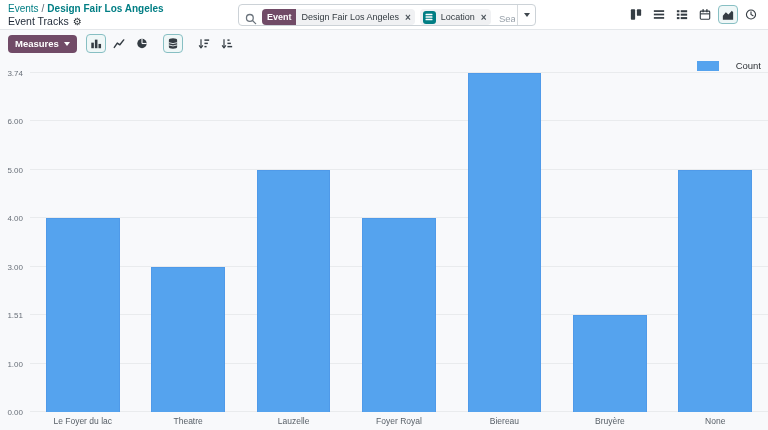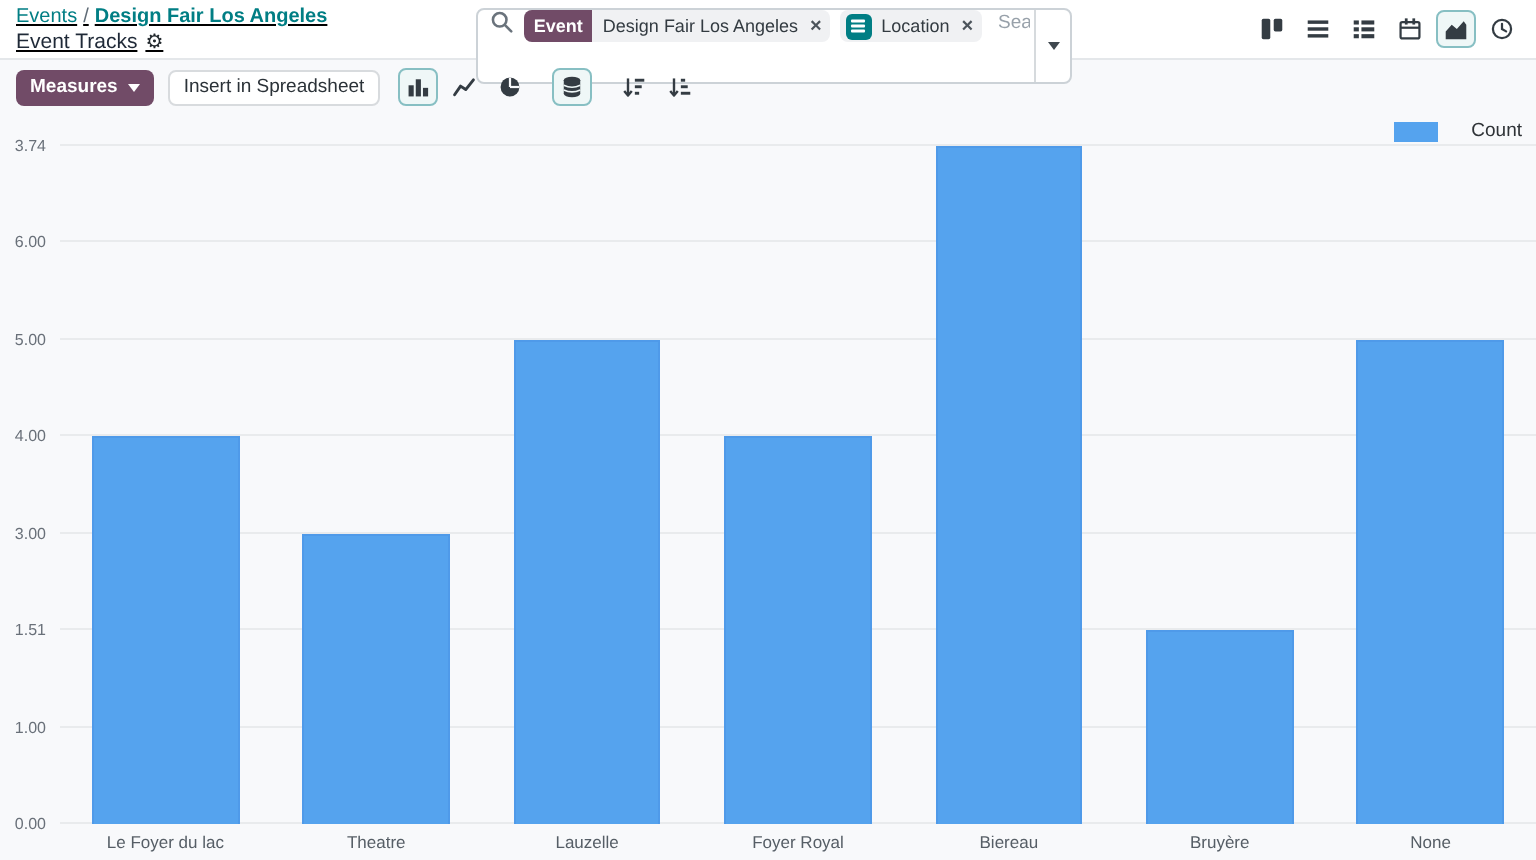--- a/index.html
+++ b/index.html
@@ -1,31 +1,31 @@
 <!DOCTYPE html>
 <html><head>
 <meta charset="utf-8">
 <style>
   * { box-sizing: border-box; }
   body { margin: 0; font-family: "Liberation Sans", sans-serif; background: #e9ebee; }
   .screen { position: relative; width: 768px; height: 430px; background: #f8f9fb; overflow: hidden; }
 
   
   .topbar { position: absolute; top: 0; left: 0; right: 0; height: 30px; background: #fff; border-bottom: 1px solid #e4e7ea; }
-  .bc { position: absolute; left: 8px; top: 3px; text-decoration: underline; }
+  .bc { position: absolute; left: 8px; top: 3px; }
   .bc-line1 { font-size: 10px; line-height: 12px; color: #017e84; }
   .bc-line1 a { color: #017e84; text-decoration: none; cursor: pointer; }
   .bc-current { font-weight: bold; }
   .bc-sep { color: #5f6b76; margin: 0 3px; }
   .bc-line2 { font-size: 10.5px; line-height: 12px; color: #1f2937; display: flex; align-items: flex-end; gap: 4px; }
   .gear { font-size: 10px; color: #22282d; cursor: pointer; line-height: 10px; }
 
   
-  .searchbar { position: absolute; left: 238px; top: 4px; width: 298px; height: 38px; background: #fff;
-               border: 1px solid #ccd2d7; border-radius: 4px; display: flex; align-items: flex-start; padding-left: 6px; }
+  .searchbar { position: absolute; left: 238px; top: 4px; width: 298px; height: 22px; background: #fff;
+               border: 1px solid #ccd2d7; border-radius: 4px; display: flex; align-items: flex-end; padding-left: 6px; }
   .facet { height: 16px; display: flex; align-items: center; background: #f0f1f3; border-radius: 4px; margin-left: 5px; overflow: hidden; }
   .facet-chip { background: #714B67; color: #fff; font-size: 9px; padding: 0 5px; height: 100%; display: flex; align-items: center; font-weight: bold; }
   .facet-val { font-size: 9px; color: #333b41; padding: 0 5px; white-space: nowrap; }
   .facet-x { font-size: 10px; color: #4c545b; padding: 0 5px 0 1px; cursor: pointer; font-weight: bold; }
   .facet-gicon { width: 13px; height: 13px; border-radius: 3px; background: #017e84; display: flex; align-items: center; justify-content: center; margin-left: 3px; flex: none; }
   .searchbar input { border: none; outline: none; flex: 1; min-width: 20px; font-size: 9.5px; margin-left: 6px; background: transparent; color: #333; font-family: "Liberation Sans", sans-serif; }
   .searchbar input::placeholder { color: #98a1aa; }
   .search-caret { width: 18px; align-self: stretch; border-left: 1px solid #d6dadd; display: flex; align-items: center; justify-content: center; cursor: pointer; flex: none; }
   .tri-down { width: 0; height: 0; border-left: 3.5px solid transparent; border-right: 3.5px solid transparent; border-top: 4px solid #3f474e; }
   .tri-down.white { border-top-color: #fff; }
@@ -150,21 +150,20 @@
         </svg>
       </button>
     </div>
   </header>
 
   <div class="toolbar">
     <button class="btn-measures">
       <span>Measures</span>
       <span class="tri-down white"></span>
     </button>
-    <button class="btn-insert">Insert in Spreadsheet</button>
 
     <div class="chart-btns">
       <button class="icon-btn active">
         <svg class="ic" width="12" height="13" viewBox="0 0 14 14">
           <rect x="1.5" y="6" width="3" height="6.5" fill="#343c43"></rect>
           <rect x="5.7" y="2.5" width="3" height="10" fill="#343c43"></rect>
           <rect x="9.9" y="7.5" width="3" height="5" fill="#343c43"></rect>
         </svg>
       </button>
       <button class="icon-btn">

